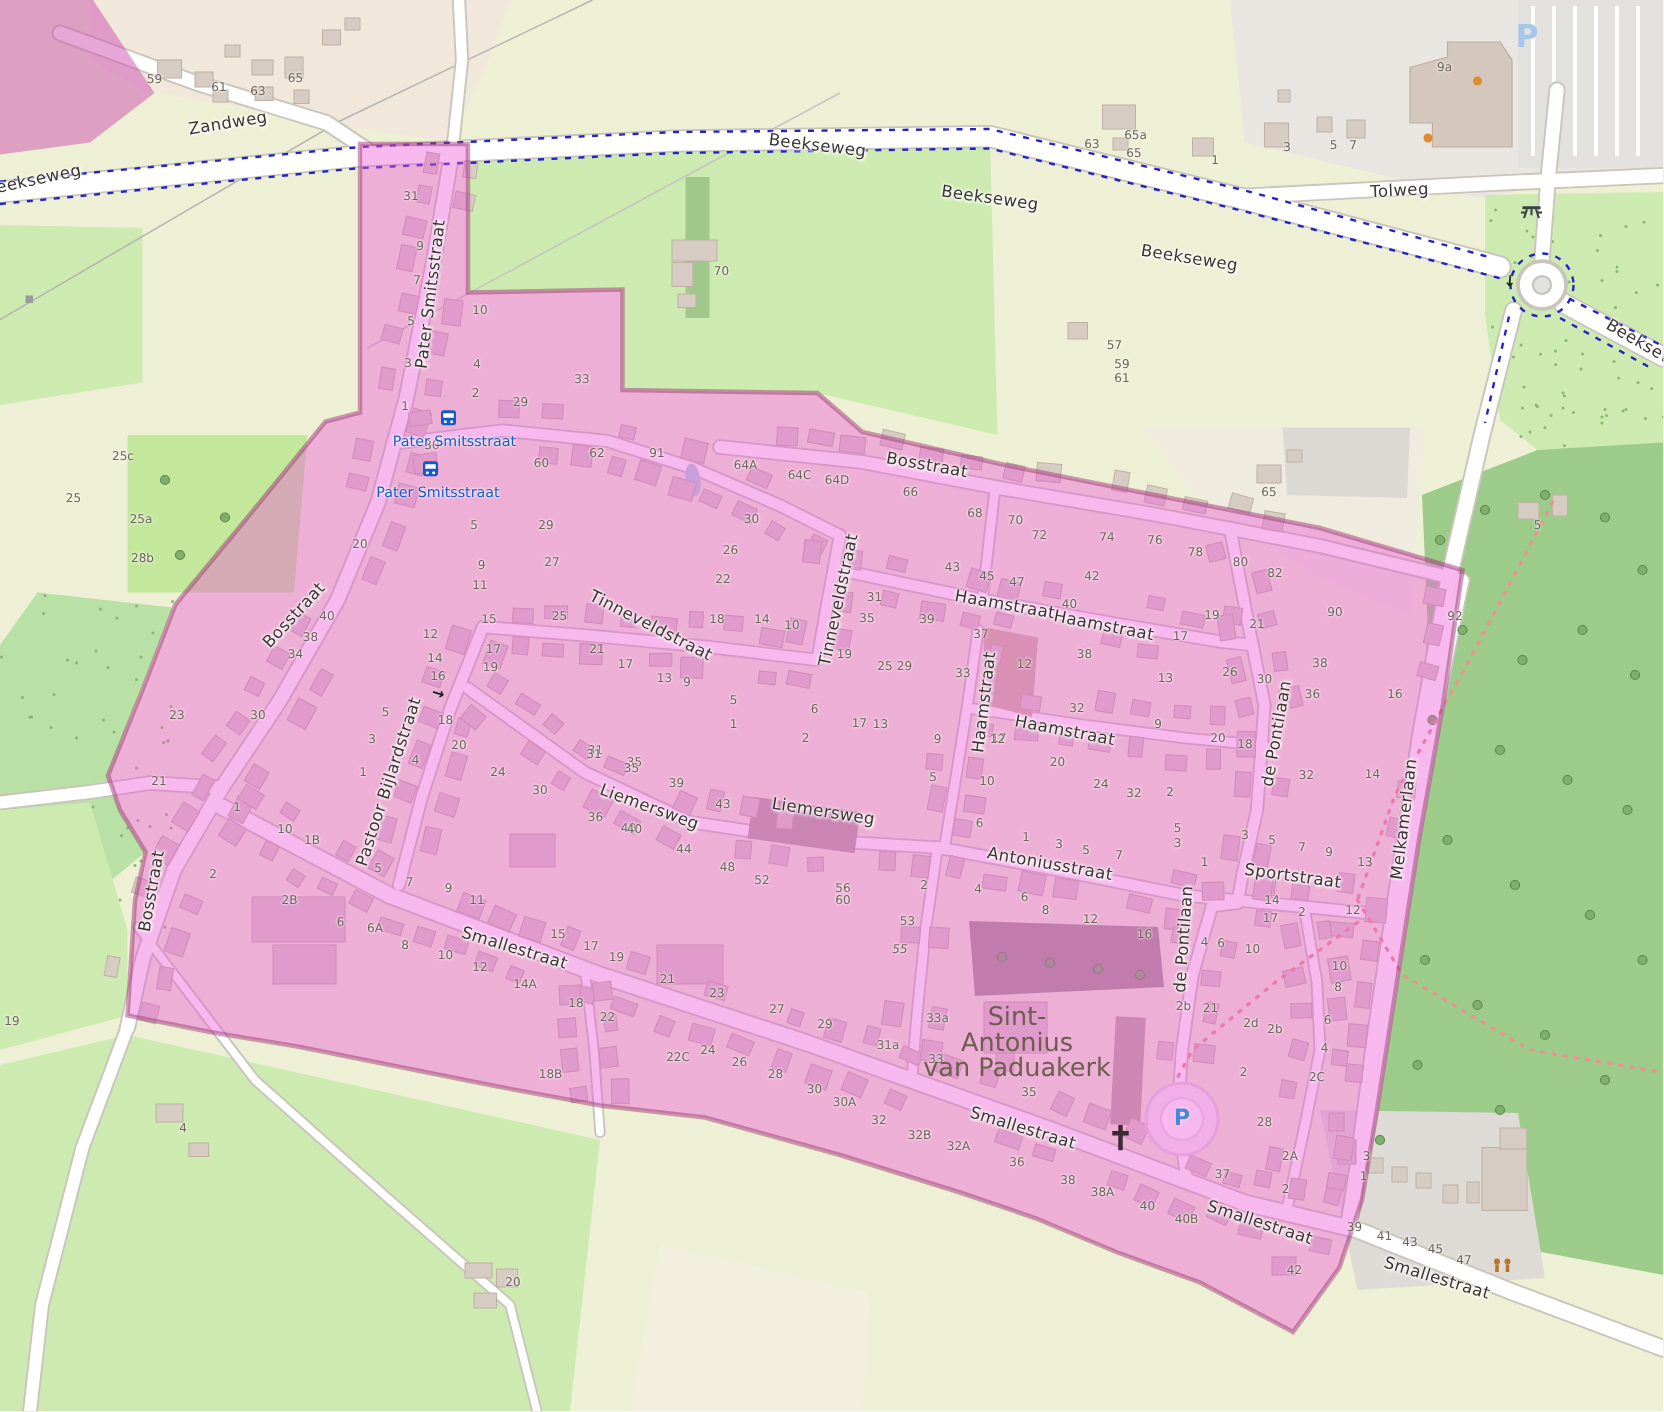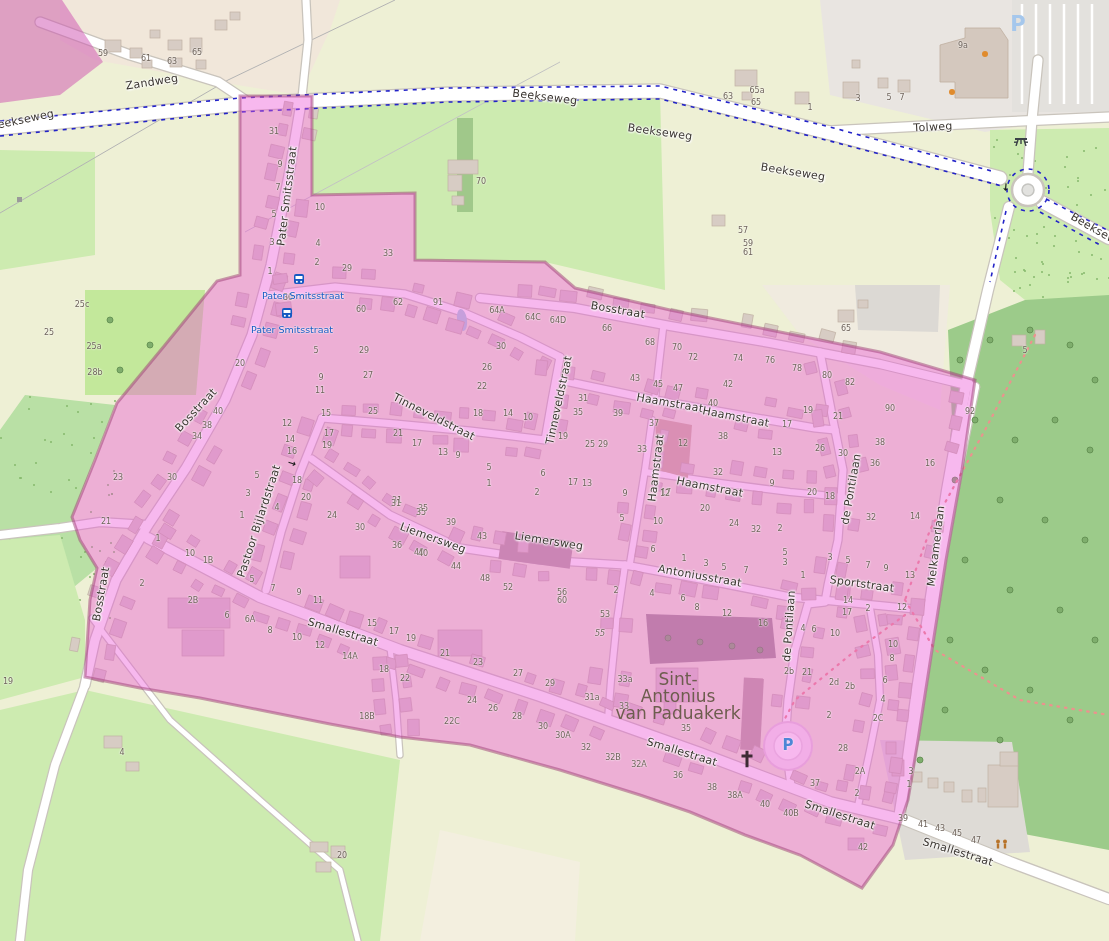--- a/index.html
+++ b/index.html
@@ -845,21 +845,21 @@
       <div class="hnum" style="left: 518px; top: 673px; transform: translate(-50%, -50%);">27</div>
       <div class="hnum" style="left: 550px; top: 683px; transform: translate(-50%, -50%);">29</div>
       <div class="hnum" style="left: 227px; top: 615px; transform: translate(-50%, -50%);">6</div>
       <div class="hnum" style="left: 250px; top: 619px; transform: translate(-50%, -50%);">6A</div>
       <div class="hnum" style="left: 270px; top: 630px; transform: translate(-50%, -50%);">8</div>
       <div class="hnum" style="left: 297px; top: 637px; transform: translate(-50%, -50%);">10</div>
       <div class="hnum" style="left: 320px; top: 645px; transform: translate(-50%, -50%);">12</div>
       <div class="hnum" style="left: 350px; top: 656px; transform: translate(-50%, -50%);">14A</div>
       <div class="hnum" style="left: 384px; top: 669px; transform: translate(-50%, -50%);">18</div>
       <div class="hnum" style="left: 405px; top: 678px; transform: translate(-50%, -50%);">22</div>
-      <div class="hnum" style="left: 452px; top: 721px; transform: translate(-50%, -50%); text-align: right;">22C</div>
+      <div class="hnum" style="left: 452px; top: 705px; transform: translate(-50%, -50%); text-align: right;">22C</div>
       <div class="hnum" style="left: 472px; top: 700px; transform: translate(-50%, -50%);">24</div>
       <div class="hnum" style="left: 493px; top: 708px; transform: translate(-50%, -50%);">26</div>
       <div class="hnum" style="left: 517px; top: 716px; transform: translate(-50%, -50%);">28</div>
       <div class="hnum" style="left: 543px; top: 726px; transform: translate(-50%, -50%);">30</div>
       <div class="hnum" style="left: 563px; top: 735px; transform: translate(-50%, -50%);">30A</div>
       <div class="hnum" style="left: 586px; top: 747px; transform: translate(-50%, -50%);">32</div>
       <div class="hnum" style="left: 367px; top: 716px; transform: translate(-50%, -50%);">18B</div>
       <div class="hnum" style="left: 613px; top: 757px; transform: translate(-50%, -50%);">32B</div>
       <div class="hnum" style="left: 639px; top: 764px; transform: translate(-50%, -50%);">32A</div>
       <div class="hnum" style="left: 678px; top: 775px; transform: translate(-50%, -50%);">36</div>

